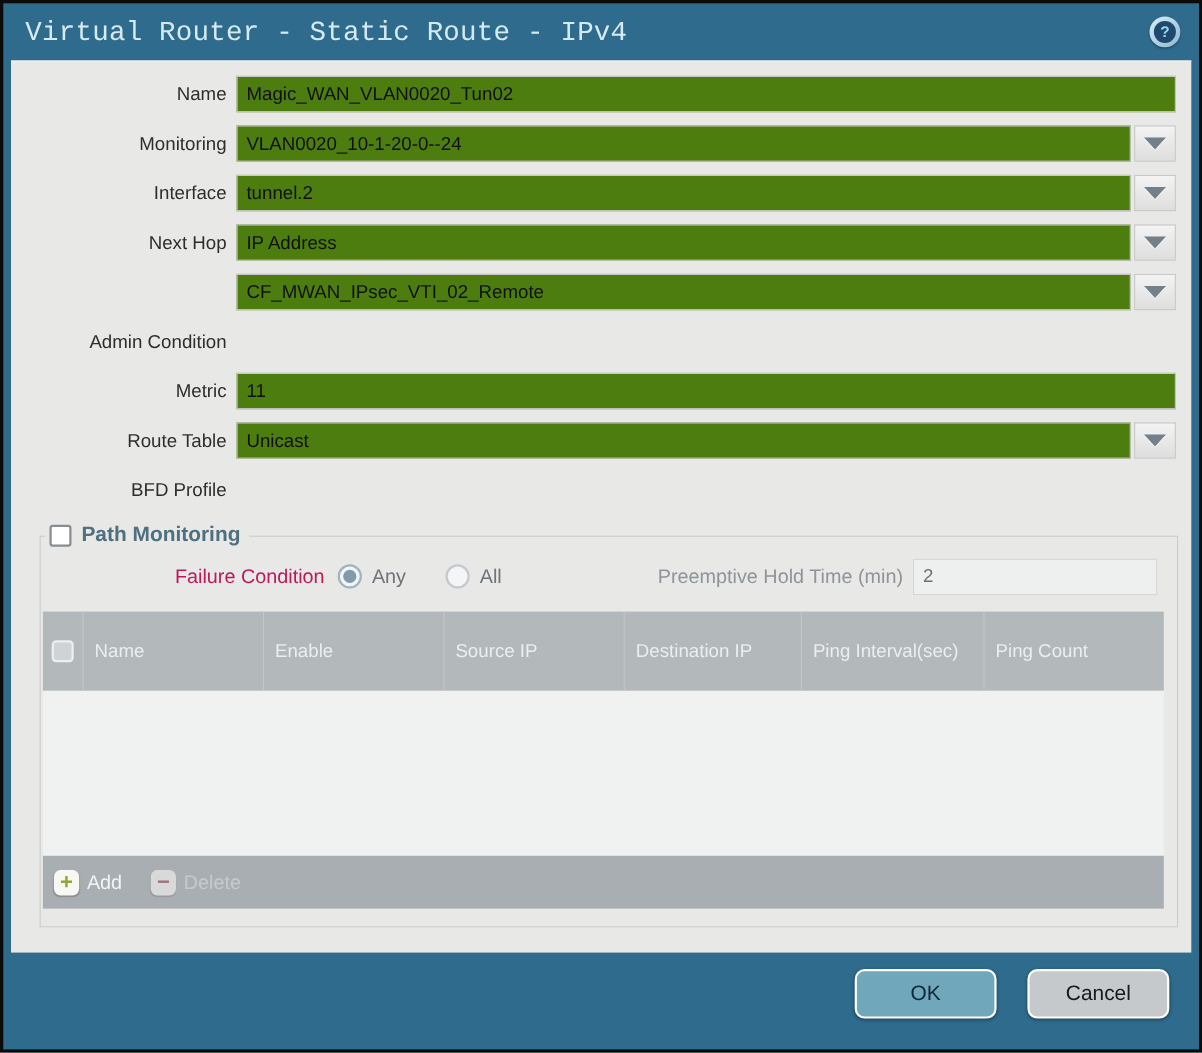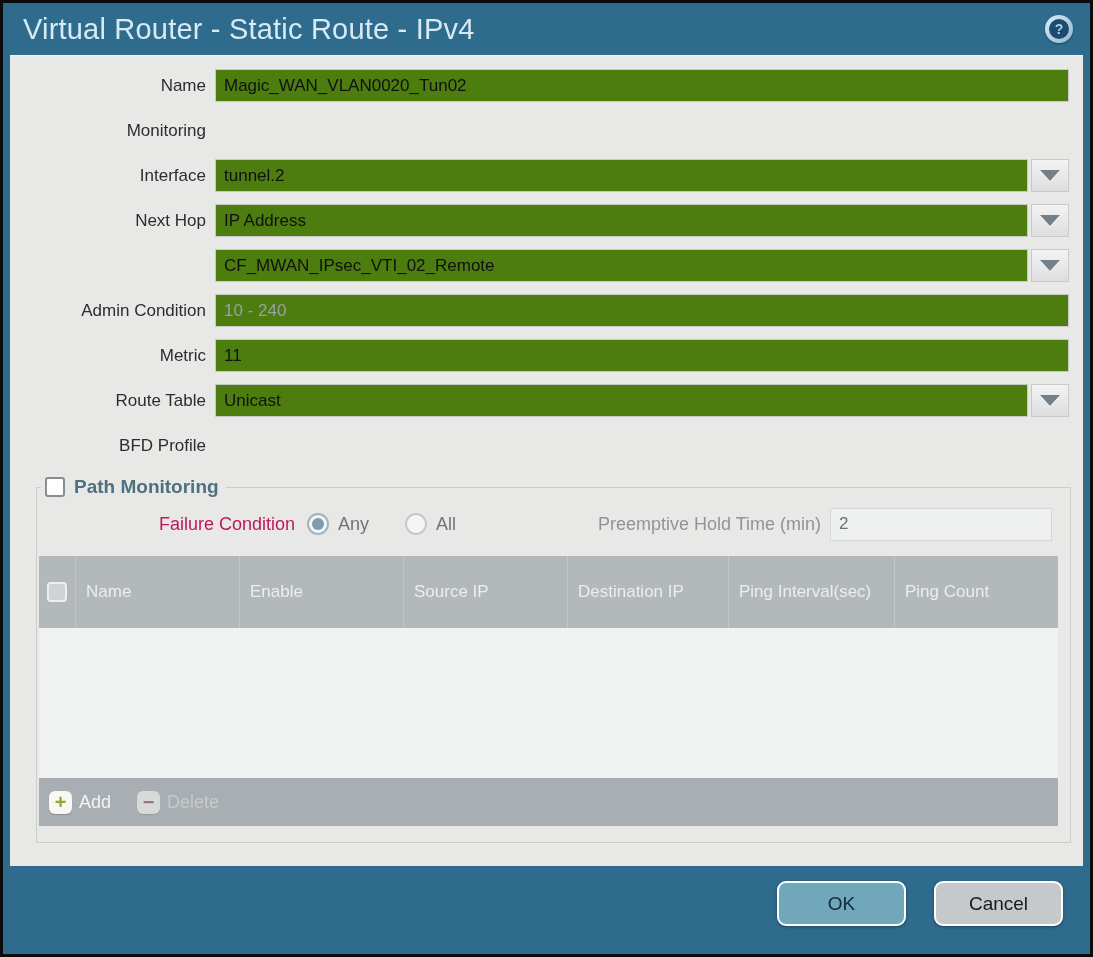--- a/index.html
+++ b/index.html
@@ -7,21 +7,21 @@
 
   .frame {
     width:1093px; height:957px;
     background:#2e6b8c;
     border:3px solid #0b0b0b;
     display:flex; flex-direction:column;
   }
 
   
   .titlebar { height:52px; flex:0 0 52px; display:flex; align-items:center; padding:0 17px 0 20px; }
-  .title { flex:1; color:#d6eaf3; font-size:29px; letter-spacing:.2px; }
+  .title { flex:1; color:#d6eaf3; font-size:25px; letter-spacing:.2px;font-family:Liberation Mono, monospace; }
   .help-icon {
     width:28px; height:28px; border-radius:50%;
     background:linear-gradient(135deg,#d9eef8,#8db8d0);
     display:flex; align-items:center; justify-content:center; cursor:pointer;
     box-shadow:0 1px 2px rgba(0,0,0,.35);
   }
   .help-inner {
     width:20px; height:20px; border-radius:50%; background:#1d4a6e;
     color:#a8d4ea; font-size:14px; font-weight:bold;
     display:flex; align-items:center; justify-content:center;
@@ -141,20 +141,26 @@
 
     <div class="row">
       <span class="lbl">Name</span>
       <div class="field">
         <input type="text" value="Magic_WAN_VLAN0020_Tun02" style="">
       </div>
     </div>
 
     <div class="row">
       <span class="lbl">Monitoring</span>
+      <div class="field">
+        <input type="text" value="VLAN0020_10-1-20-0--24" style="">
+        <span class="dd-btn">
+            <span class="arrow-down"></span>
+          </span>
+      </div>
     </div>
 
     <div class="row">
       <span class="lbl">Interface</span>
       <div class="field">
         <input type="text" value="tunnel.2" style="">
         <span class="dd-btn">
             <span class="arrow-down"></span>
           </span>
       </div>
@@ -175,23 +181,20 @@
       <div class="field">
         <input type="text" value="CF_MWAN_IPsec_VTI_02_Remote" style="">
         <span class="dd-btn">
             <span class="arrow-down"></span>
           </span>
       </div>
     </div>
 
     <div class="row">
       <span class="lbl">Admin Condition</span>
-      <div class="field">
-        <input type="text" placeholder="10 - 240" style="">
-      </div>
     </div>
 
     <div class="row">
       <span class="lbl">Metric</span>
       <div class="field">
         <input type="text" value="11" style="">
       </div>
     </div>
 
     <div class="row">

